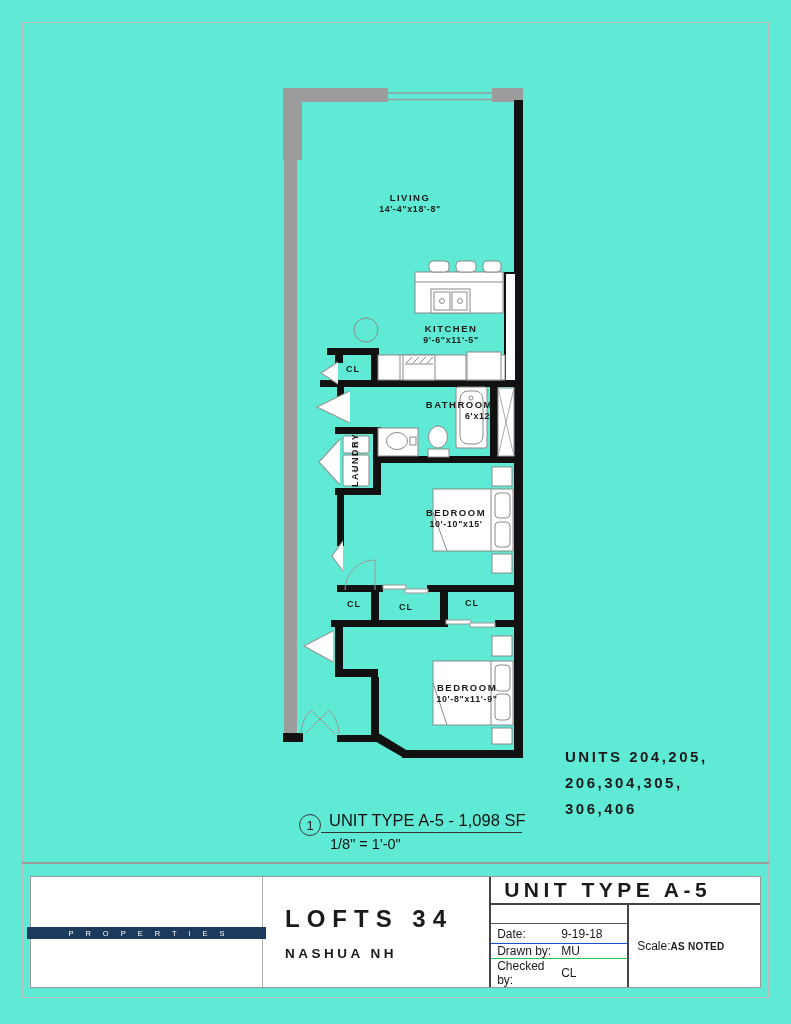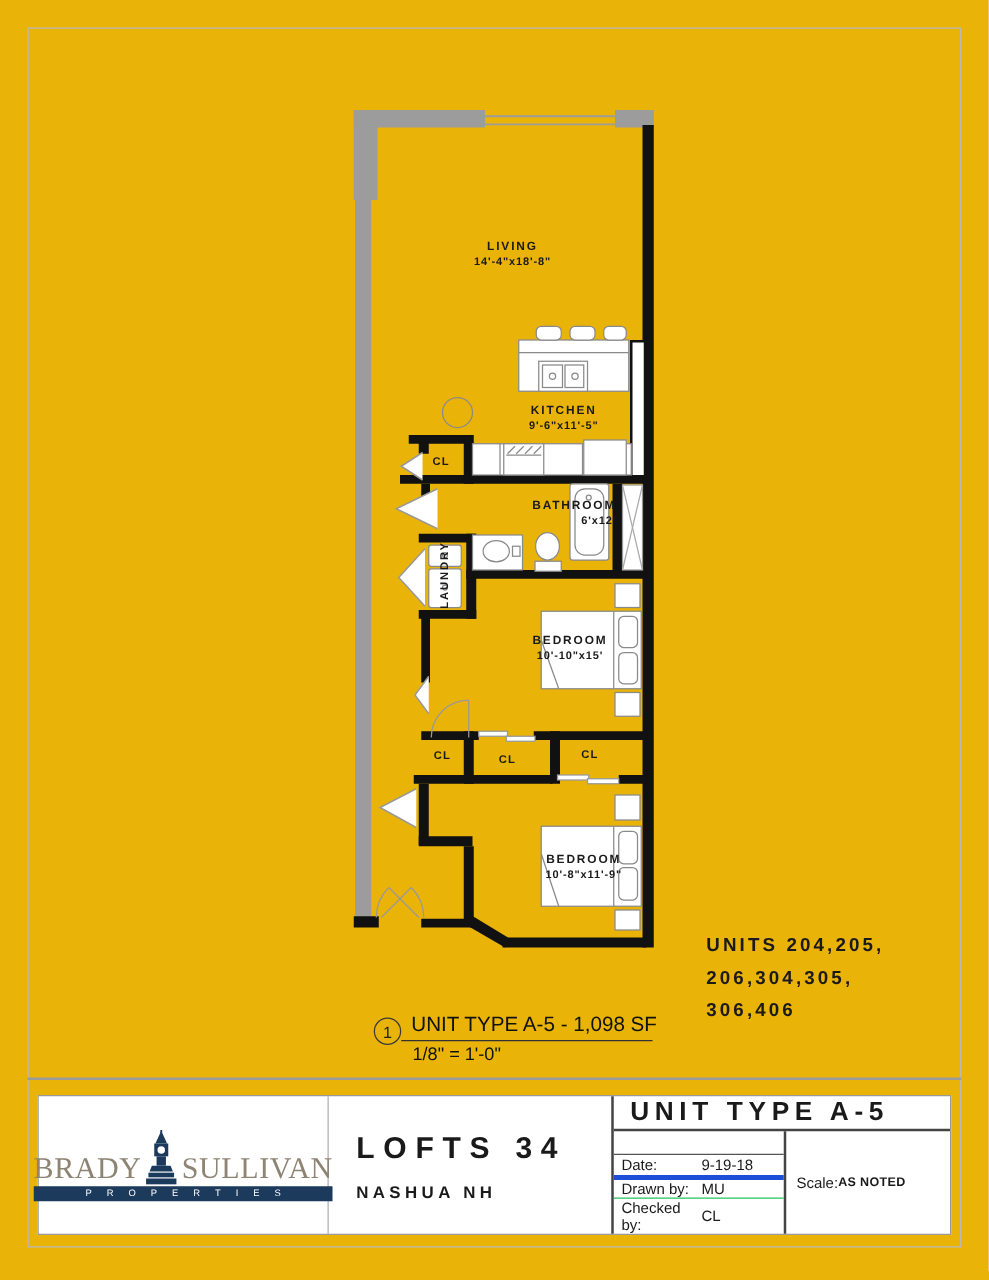--- a/index.html
+++ b/index.html
@@ -1,17 +1,17 @@
 <!DOCTYPE html>
 <html><head>
 <meta charset="utf-8">
 <style>
   html,body{margin:0;padding:0;background:#e8e8e8;}
   *{box-sizing:border-box;}
-  .page{position:relative;width:791px;height:1024px;background:#eab308;margin:0 auto;overflow:hidden;
+  .page{position:relative;width:791px;height:1024px;background:#5eead4;margin:0 auto;overflow:hidden;
         font-family:"Liberation Sans",sans-serif;color:#1a1a1a;}
   .page-border{position:absolute;left:22px;top:22px;width:747px;height:976px;border:1px solid #b9b9b9;}
   .plan-svg{position:absolute;left:0;top:0;}
 
   
   .room{position:absolute;text-align:center;white-space:nowrap;}
   .room .nm{font-weight:700;font-size:9.5px;letter-spacing:1.5px;}
   .room .dm{font-weight:700;font-size:8.8px;letter-spacing:0.7px;margin-top:1px;}
   .cl-lbl{position:absolute;font-weight:700;font-size:9px;letter-spacing:1px;text-align:center;width:30px;}
   .laundry-lbl{position:absolute;left:345px;top:424px;width:20px;height:72px;display:flex;
@@ -46,21 +46,21 @@
   .tb-mid{width:227px;padding:8px 0 0 22px;margin-top:20px;}
   .tb-project{font-weight:700;font-size:24px;letter-spacing:7px;white-space:nowrap;}
   .tb-location{font-weight:700;font-size:13.5px;letter-spacing:3.5px;margin-top:13px;}
   .tb-right{width:272px;border-left:2px solid #444;display:flex;flex-direction:column;}
   .tb-sheet-title{height:38px;border-bottom:2px solid #444;display:flex;align-items:center;
       padding-left:13px;font-weight:700;font-size:21px;letter-spacing:4.5px;white-space:nowrap;}
   .tb-grid{flex:1;display:flex;}
   .tb-fields{width:138px;border-right:2px solid #444;display:flex;flex-direction:column;}
   .tb-fields .frow{display:flex;align-items:center;padding-left:6px;font-size:12px;}
   .fr0{height:19px;border-bottom:1px solid #555;}
-  .fr1{height:20px;border-bottom:4px solid #1d4ed8;}
+  .fr1{height:20px;border-bottom:1px solid #1d4ed8;}
   .fr2{height:15px;border-bottom:1px solid #22c55e;}
   .fr3{flex:1;}
   .flabel{width:64px;}
   .tb-sk{flex:1;display:flex;flex-direction:column;}
   .tb-sheetnum{height:54px;border-bottom:1px solid #555;display:flex;align-items:center;
       justify-content:center;font-size:30px;letter-spacing:0.5px;color:#111;}
   .tb-scale{flex:1;display:flex;align-items:center;padding-left:8px;font-size:12px;}
   .tb-scale .sval{font-size:10px;font-weight:700;margin-left:0;letter-spacing:0.3px;}
 </style>
 </head>
@@ -227,36 +227,20 @@
 
   <div class="callout-circle">1</div>
   <div class="callout-title">UNIT TYPE A-5 - 1,098 SF</div>
   <div class="callout-underline"></div>
   <div class="callout-scale">1/8" = 1'-0"</div>
 
   <div class="rule-a"></div>
 
   <div class="tb">
     <div class="tb-logo">
-      <div class="logo-row">
-        <span class="logo-word">BRADY</span>
-        <svg class="logo-tower" width="28" height="44" viewBox="0 0 30 46">
-          <g fill="#1c3a5c">
-            <polygon points="15,0 20,11 10,11"></polygon>
-            <rect x="14.2" y="-2" width="1.6" height="4"></rect>
-            <rect x="9" y="11" width="12" height="11"></rect>
-            <rect x="11" y="22" width="8" height="8"></rect>
-            <polygon points="7,30 23,30 25,35 5,35"></polygon>
-            <rect x="4" y="36" width="22" height="4"></rect>
-            <rect x="2" y="41" width="26" height="5"></rect>
-          </g>
-          <circle cx="15" cy="16.5" r="3.2" fill="#fff"></circle>
-        </svg>
-        <span class="logo-word">SULLIVAN</span>
-      </div>
       <div class="logo-bar">PROPERTIES</div>
     </div>
 
     <div class="tb-mid">
       <div class="tb-project">LOFTS 34</div>
       <div class="tb-location">NASHUA NH</div>
     </div>
 
     <div class="tb-right">
       <div class="tb-sheet-title">UNIT TYPE A-5</div>

